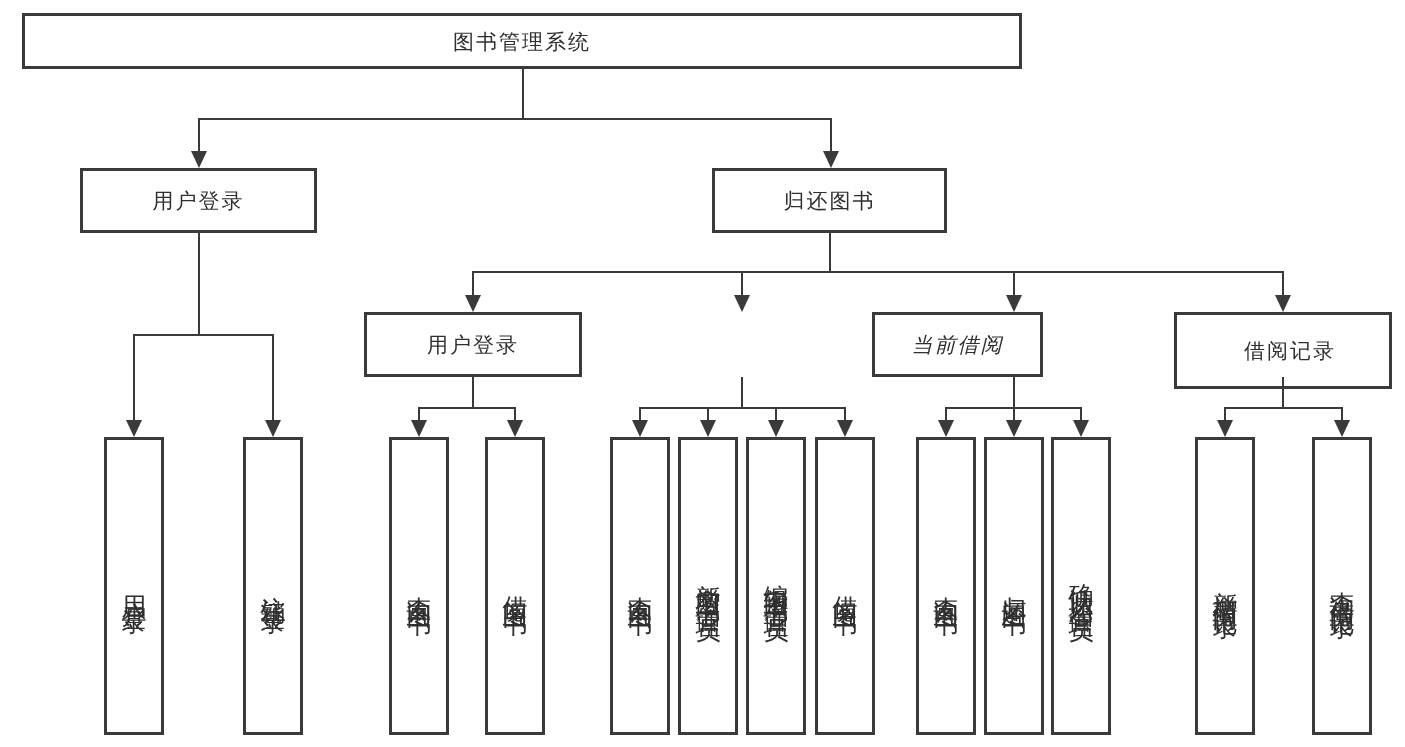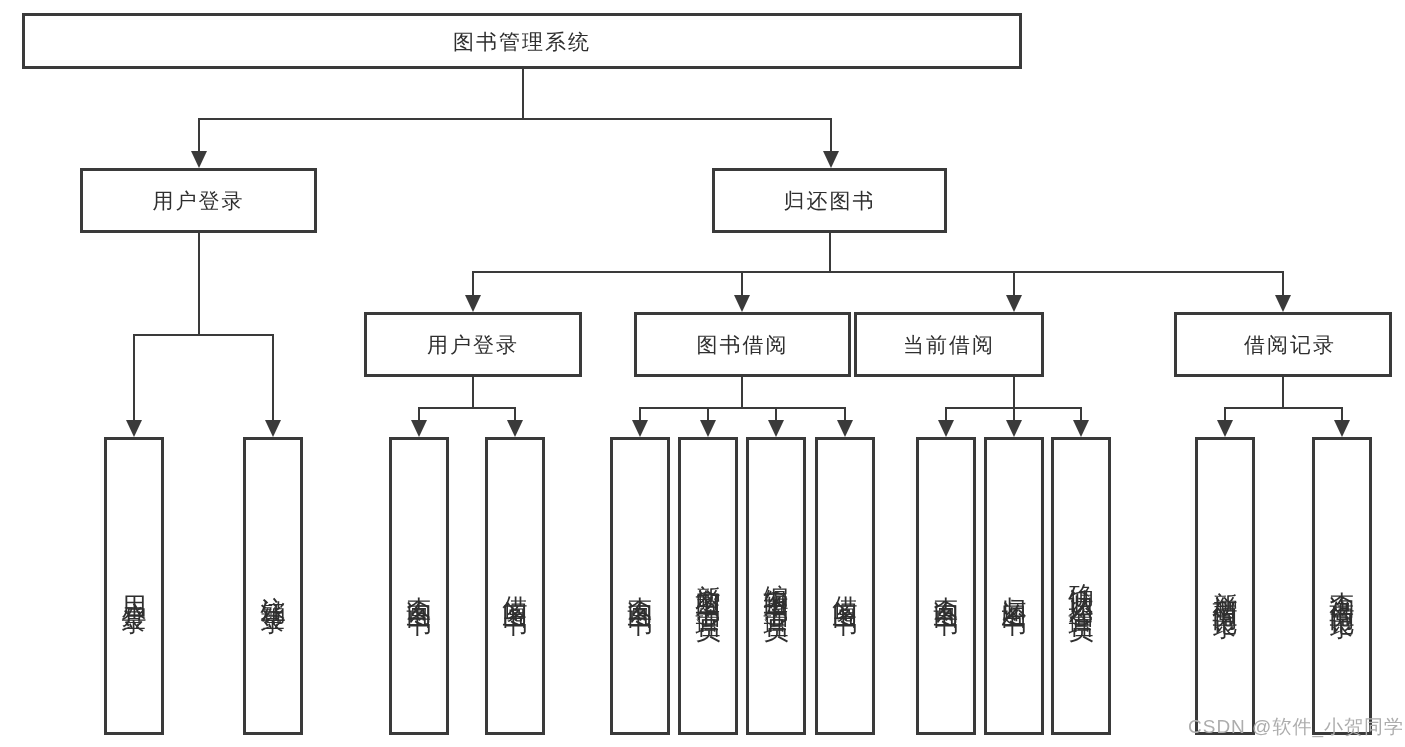--- a/index.html
+++ b/index.html
@@ -53,29 +53,26 @@
   </div>
 
   <div class="node h" style="left:712px; top:168px; width:235px; height:65px;">
     <span>归还图书</span>
   </div>
 
   <div class="node h" style="left:364px; top:312px; width:218px; height:65px;">
     <span>用户登录</span>
   </div>
 
-  <div class="node h" style="left:634px; top:312px; width:217px; height:65px;">
-    <span>图书借阅</span>
-  </div>
 
-  <div class="node h" style="left:854px; top:312px; width:190px; height:65px;">
+  <div class="node h" style="left:872px; top:312px; width:171px; height:65px;font-style:italic;">
     <span>当前借阅</span>
   </div>
 
-  <div class="node h" style="left:1174px; top:312px; width:218px; height:65px;padding-left:14px;">
+  <div class="node h" style="left:1174px; top:312px; width:218px; height:77px;padding-left:14px;">
     <span>借阅记录</span>
   </div>
 
   <div class="node leaf" style="left:104px; top:437px; width:60px; height:298px;">
     <span>用户登录</span>
   </div>
   <div class="node leaf" style="left:243px; top:437px; width:60px; height:298px;">
     <span>注销登录</span>
   </div>
 
@@ -168,15 +165,14 @@
   <div class="vl" style="left:1080px; top:407px; height:15px;"></div>
   <div class="ah" style="left:1073px; top:420px;"></div>
 
   <div class="vl" style="left:1282px; top:377px; height:31px;"></div>
   <div class="hl" style="left:1224px; top:407px; width:119px;"></div>
   <div class="vl" style="left:1224px; top:407px; height:15px;"></div>
   <div class="ah" style="left:1217px; top:420px;"></div>
   <div class="vl" style="left:1341px; top:407px; height:15px;"></div>
   <div class="ah" style="left:1334px; top:420px;"></div>
 
-  <div class="watermark">CSDN @软件_小贺同学</div>
 
 </div>
 
 </body></html>

